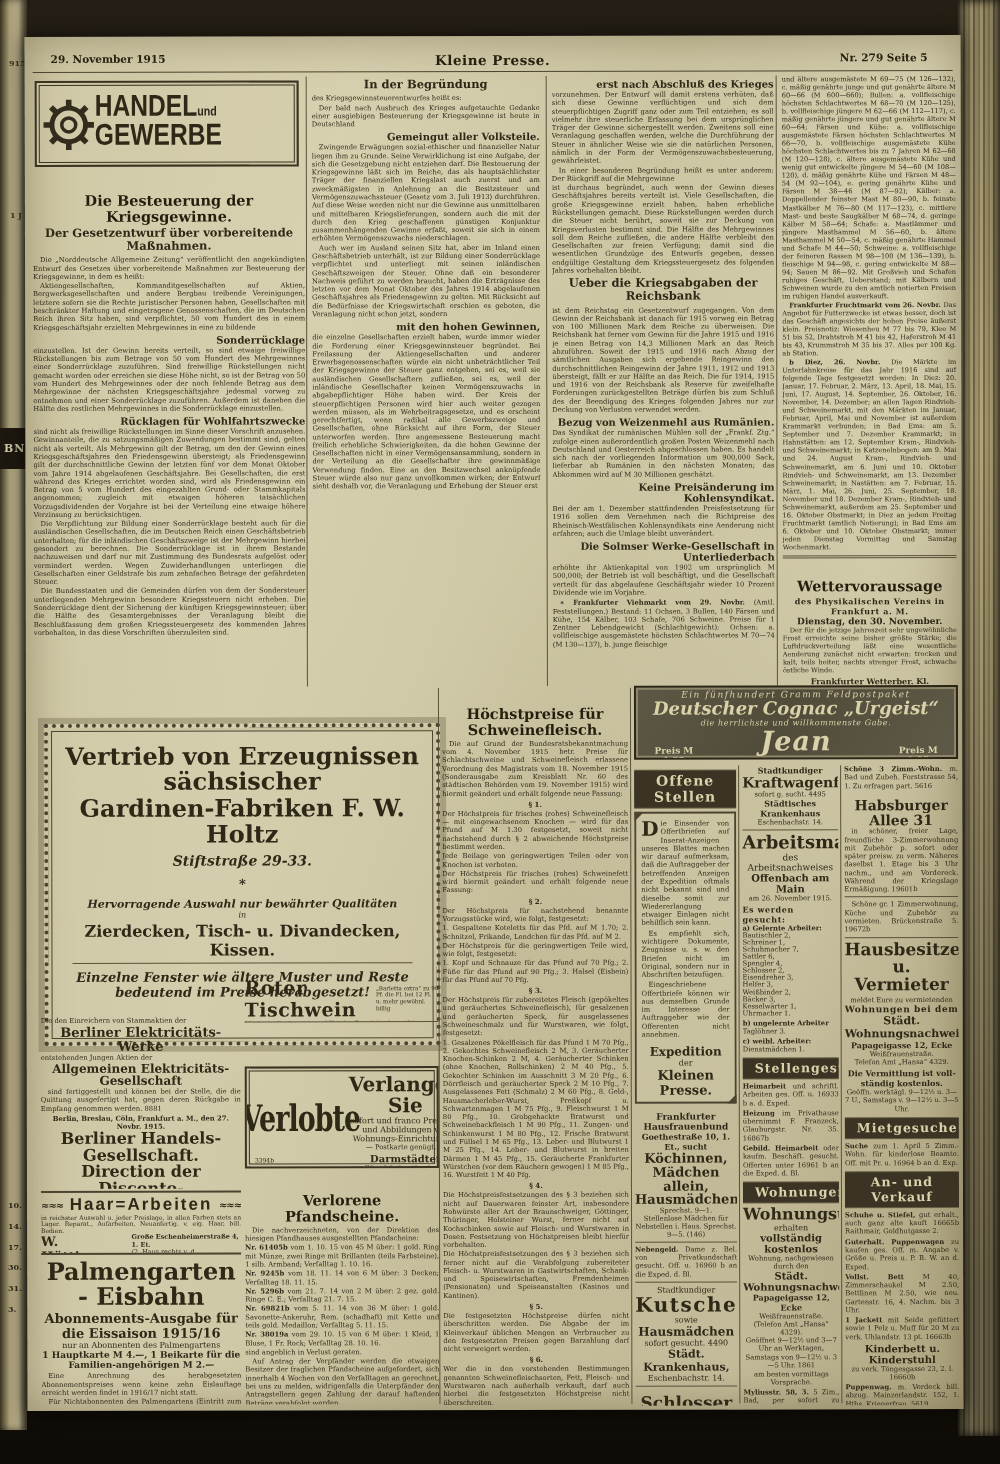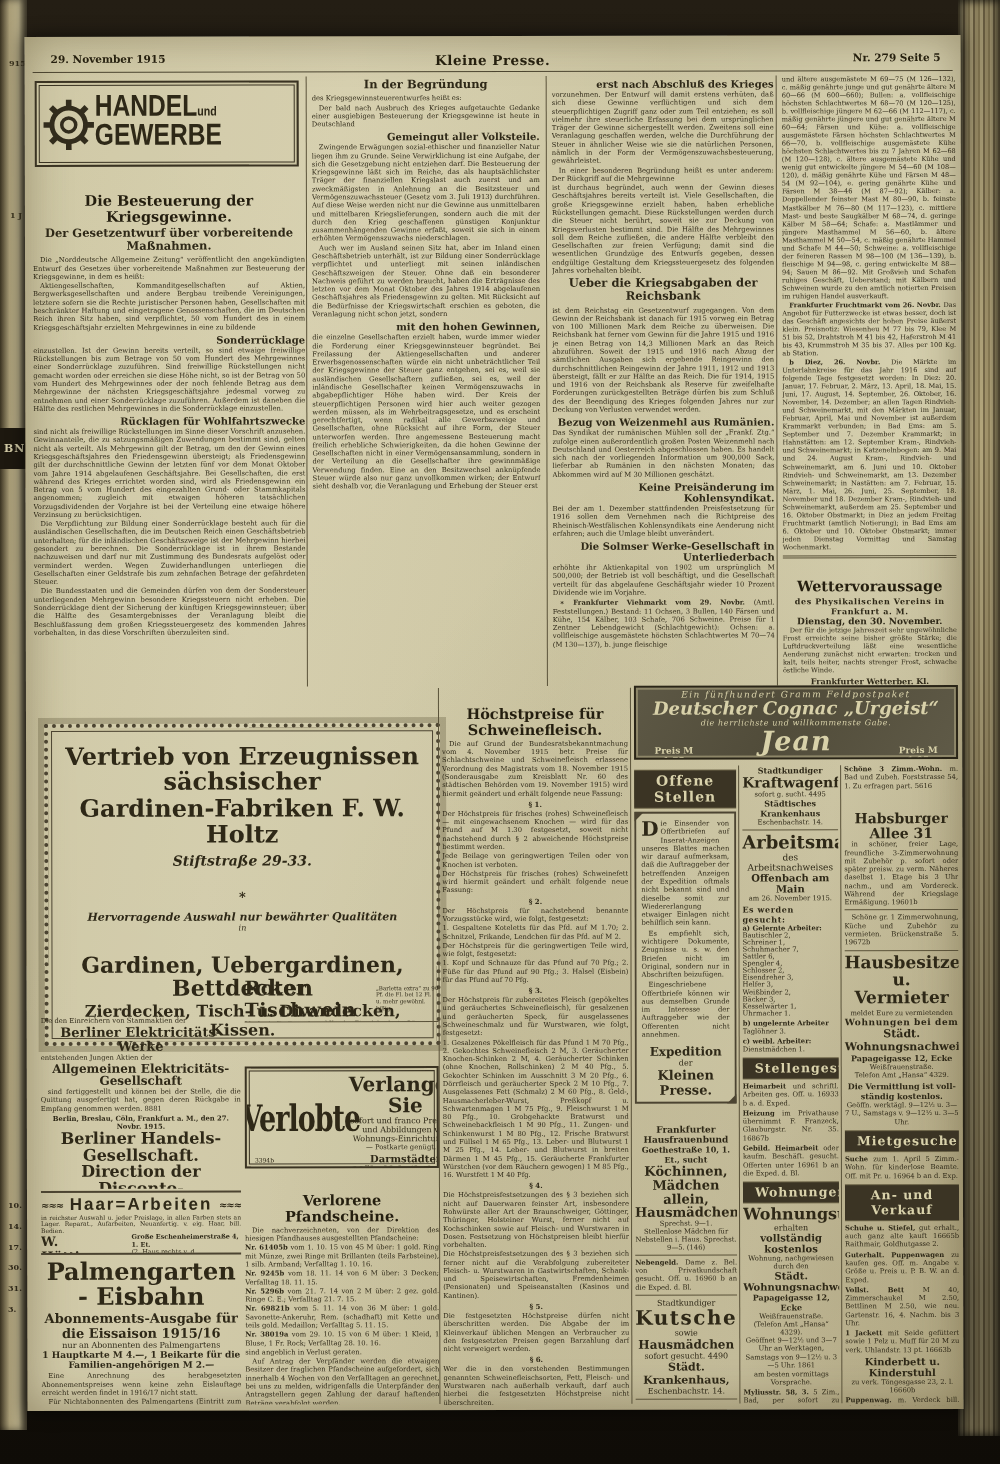--- a/index.html
+++ b/index.html
@@ -23,38 +23,38 @@
     background:
       radial-gradient(ellipse at 20% 10%, rgba(255,250,220,.14), rgba(0,0,0,0) 55%),
       radial-gradient(ellipse at 85% 90%, rgba(90,70,30,.18), rgba(0,0,0,0) 50%),
       linear-gradient(100deg, #c9c29e 0%, #d2cbaa 28%, #cbc4a1 55%, #d5cfae 80%, #bdb591 100%);
     box-shadow:inset 0 0 46px rgba(70,56,22,.4), 0 0 18px rgba(0,0,0,.6);
     transform:rotate(-0.12deg);}
   
   .mast{position:absolute;top:16px;font-weight:bold;font-size:10.5px;color:#26200f;}
   #mast-date{left:26px;}
   #mast-title{left:0;right:0;text-align:center;font-size:13.5px;letter-spacing:.5px;}
-  #mast-issue{right:20px;text-align:center;}
+  #mast-issue{right:33px;text-align:center;}
   #mast-rule{position:absolute;left:8px;right:8px;top:35px;border-top:1.4px solid #4c4530;}
   
   .col{position:absolute;overflow:hidden;}
   .vr{position:absolute;width:1px;background:#5a5239;}
   
   .blk{margin:0;}
   .p{font-size:6.6px;line-height:1.22;text-align:justify;text-indent:7px;margin-bottom:1px;}
   .pni{text-indent:0;}
   .c{text-align:center;text-indent:0;}
   .b{font-weight:bold;}
   .i{font-style:italic;}
   .f6{font-size:6px;}.f7{font-size:6.8px;}.f75{font-size:7.5px;}.f8{font-size:8px;}.f9{font-size:9px;}
   .f10{font-size:10px;}.f11{font-size:11px;}.f12{font-size:12px;}.f13{font-size:13px;}.f14{font-size:14px;}
   .f15{font-size:12px;}.f16{font-size:16px;}.f17{font-size:17px;}.f18{font-size:18px;}.f20{font-size:20px;}
   .f22{font-size:22px;}.f24{font-size:24px;}
   .sp1{letter-spacing:.6px;}.sp2{letter-spacing:1.5px;}
-  .mt2{margin-top:2px;}.mt4{margin-top:21px;}.mt6{margin-top:6px;}
+  .mt2{margin-top:2px;}.mt4{margin-top:8px;}.mt6{margin-top:6px;}
   .lh1{line-height:1.05;}
   .hart{font-size:14.5px;font-weight:bold;text-align:center;line-height:1.1;margin:20px 0 2px;color:#241e0f;}
   .hart2{font-size:11.5px;font-weight:bold;text-align:center;line-height:1.15;margin:2px 0 3px;}
   .hsub{font-size:10px;font-weight:bold;text-align:right;margin:3px 0 1px;}
   .par{text-align:center;font-weight:bold;font-size:7px;margin:2px 0 1px;}
   .lead{font-weight:bold;}
   .hair{border-top:1px solid #5a5239;margin:3px 14px;}
   .hairfull{border-top:1px solid #5a5239;margin:3px 0;}
   .dbl{border-top:1px solid #5a5239;border-bottom:1px solid #5a5239;height:3px;margin:4px 0;}
   .invh{background:#3b3424;color:#d9d2ab;text-align:center;font-weight:bold;padding:2px 12px 3px;margin:5px 0 4px;font-size:12.5px;letter-spacing:1px;box-shadow:0 0 0 1px #6a6246;}
@@ -193,21 +193,20 @@
 
     </div>
 
     <div class="adbox" id="ad-gardinen" style="left:18px;top:687px;width:396px;height:322px;">
         <div class="blk c b f24 lh1">Vertrieb von Erzeugnissen sächsischer</div>
         <div class="blk c b f24 lh1 mt2">Gardinen-Fabriken F. W. Holtz</div>
         <div class="blk c b i f14 mt6">Stiftstraße 29-33.</div>
         <div class="blk c b f13 mt4">*</div>
         <div class="blk c i b f11 mt6">Hervorragende Auswahl nur bewährter Qualitäten</div>
         <div class="blk c i f8">in</div>
-        <div class="blk c b f22 lh1 mt4">Gardinen, Uebergardinen, Bettdecken</div>
         <div class="blk c b f16 mt2">Zierdecken, Tisch- u. Divandecken, Kissen.</div>
         <div class="blk hair"></div>
         <div class="blk c b i f13 mt6">Einzelne Fenster wie ältere Muster und Reste</div>
         <div class="blk c b i f13">bedeutend im Preise herabgesetzt!</div>
       </div>
 
     <div class="col" style="left:14px;top:980px;width:200px;height:172px;">
         <div class="blk p f7 pni">Die den Einreichern von Stammaktien der</div>
         <div class="blk c b f13 lh1">Berliner Elektricitäts-Werke</div>
         <div class="blk p f7 pni">entstehenden Jungen Aktien der</div>

